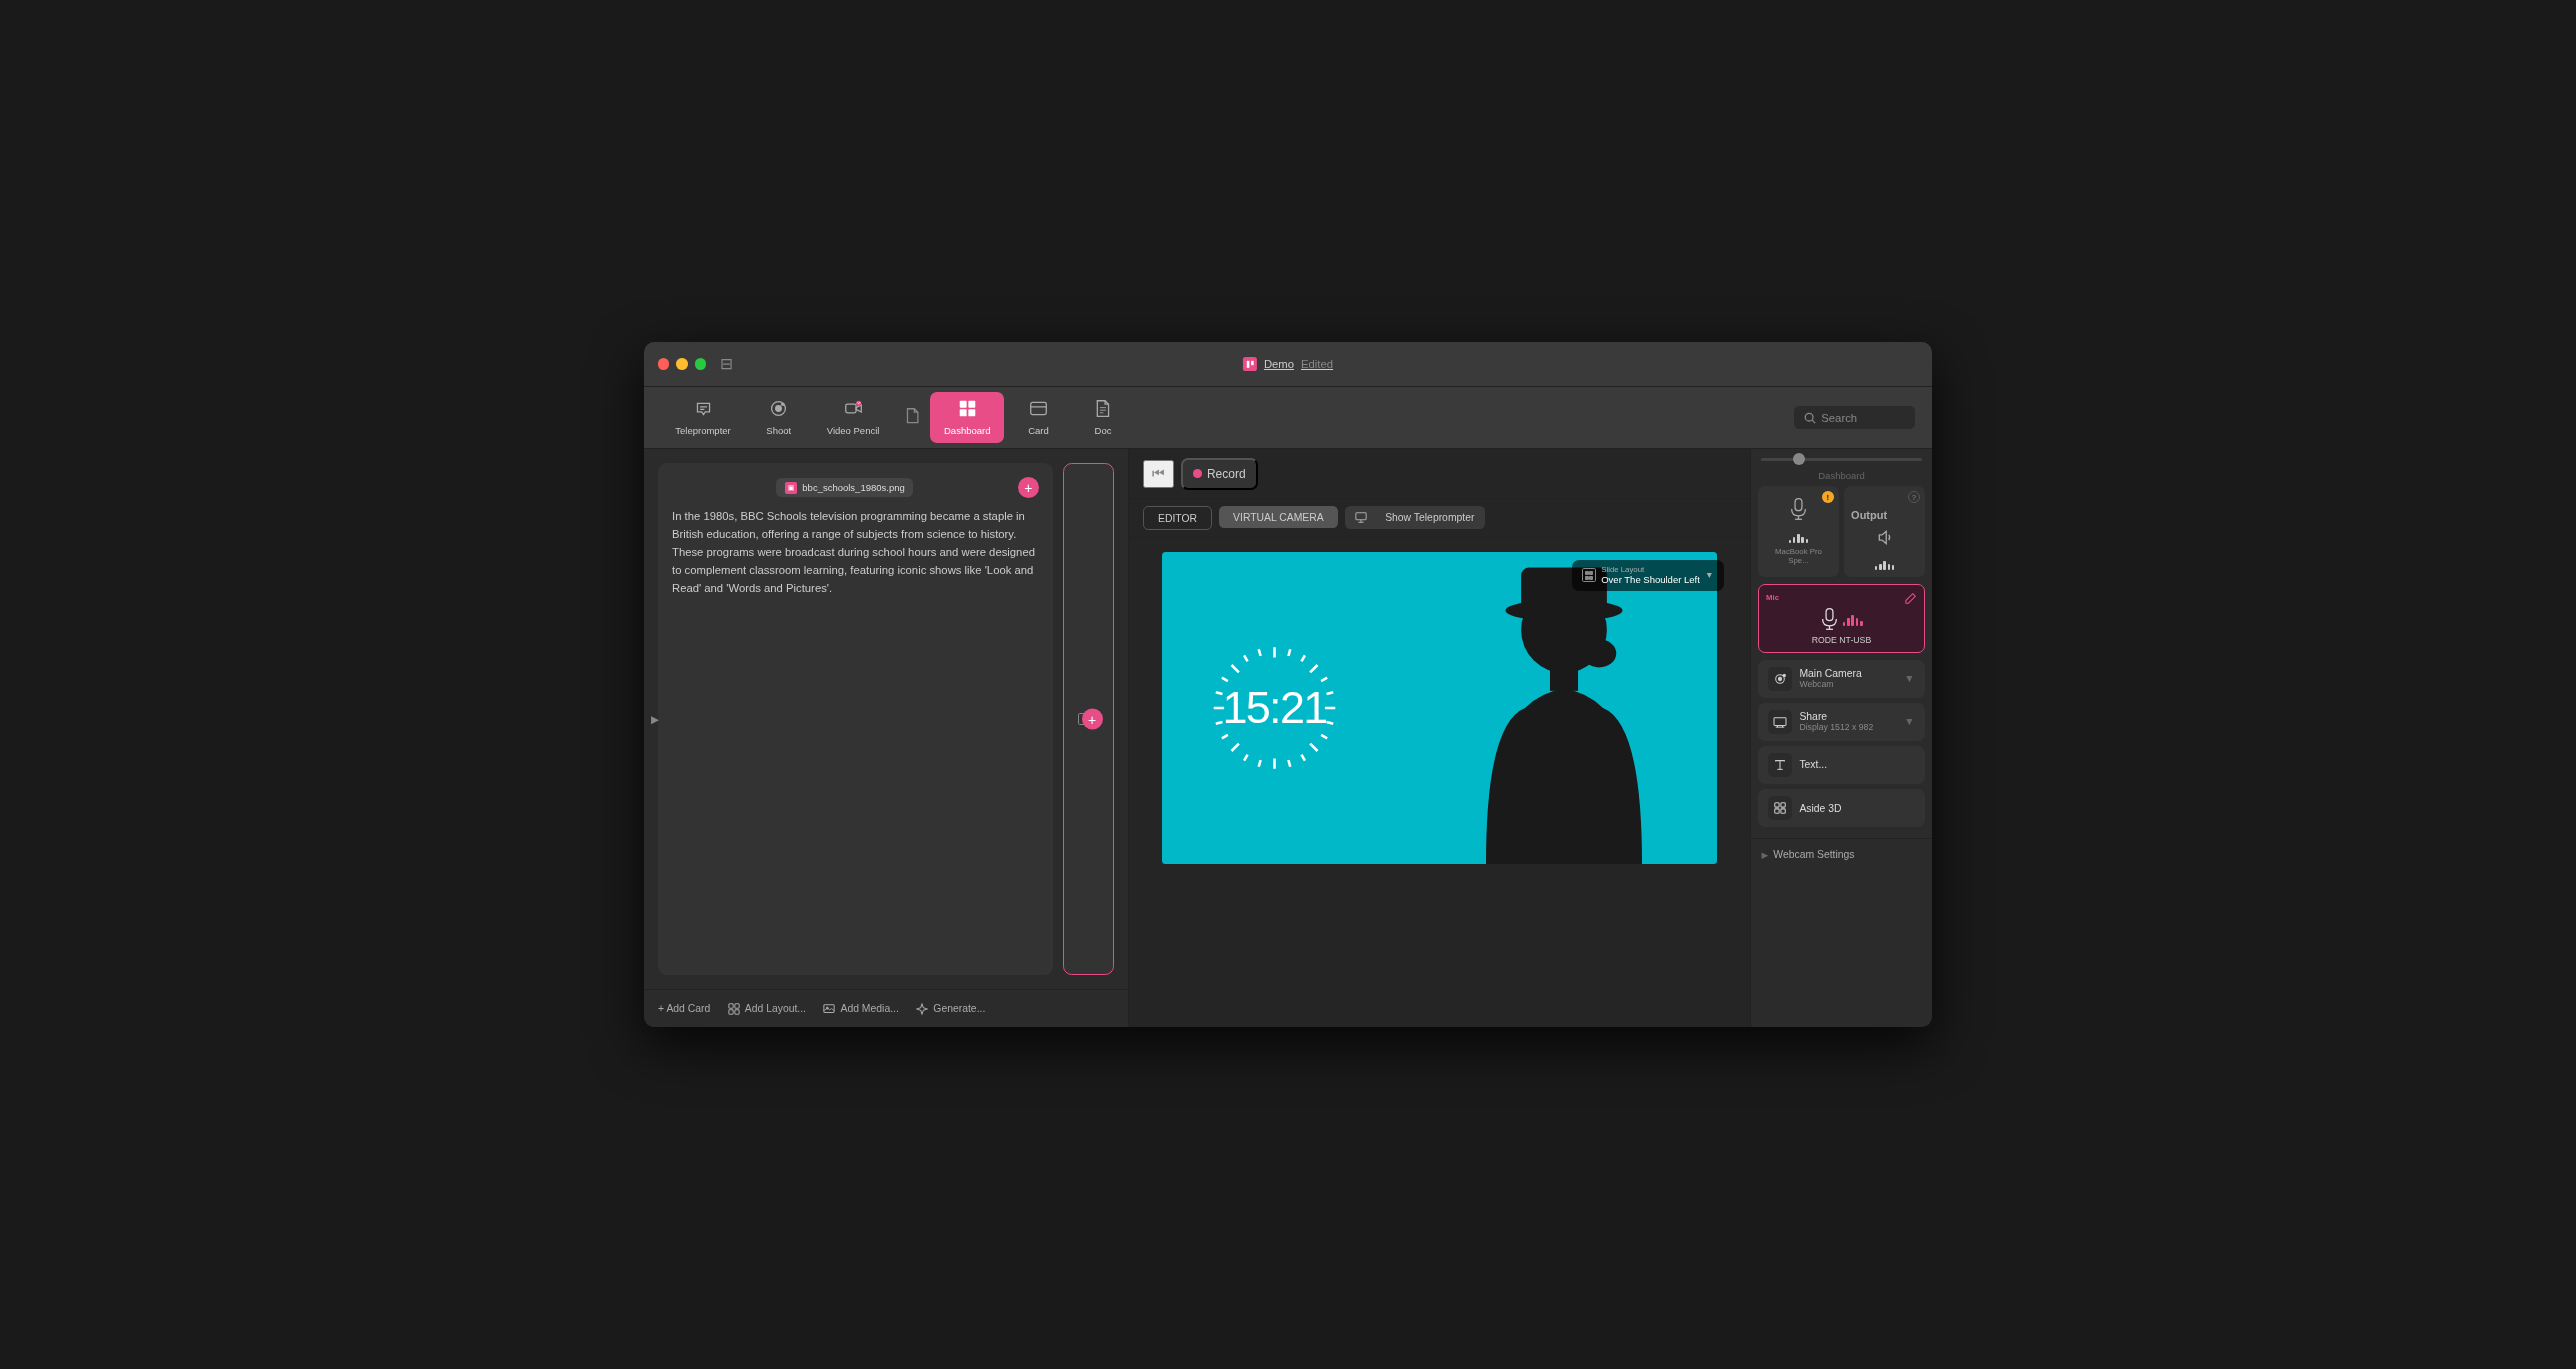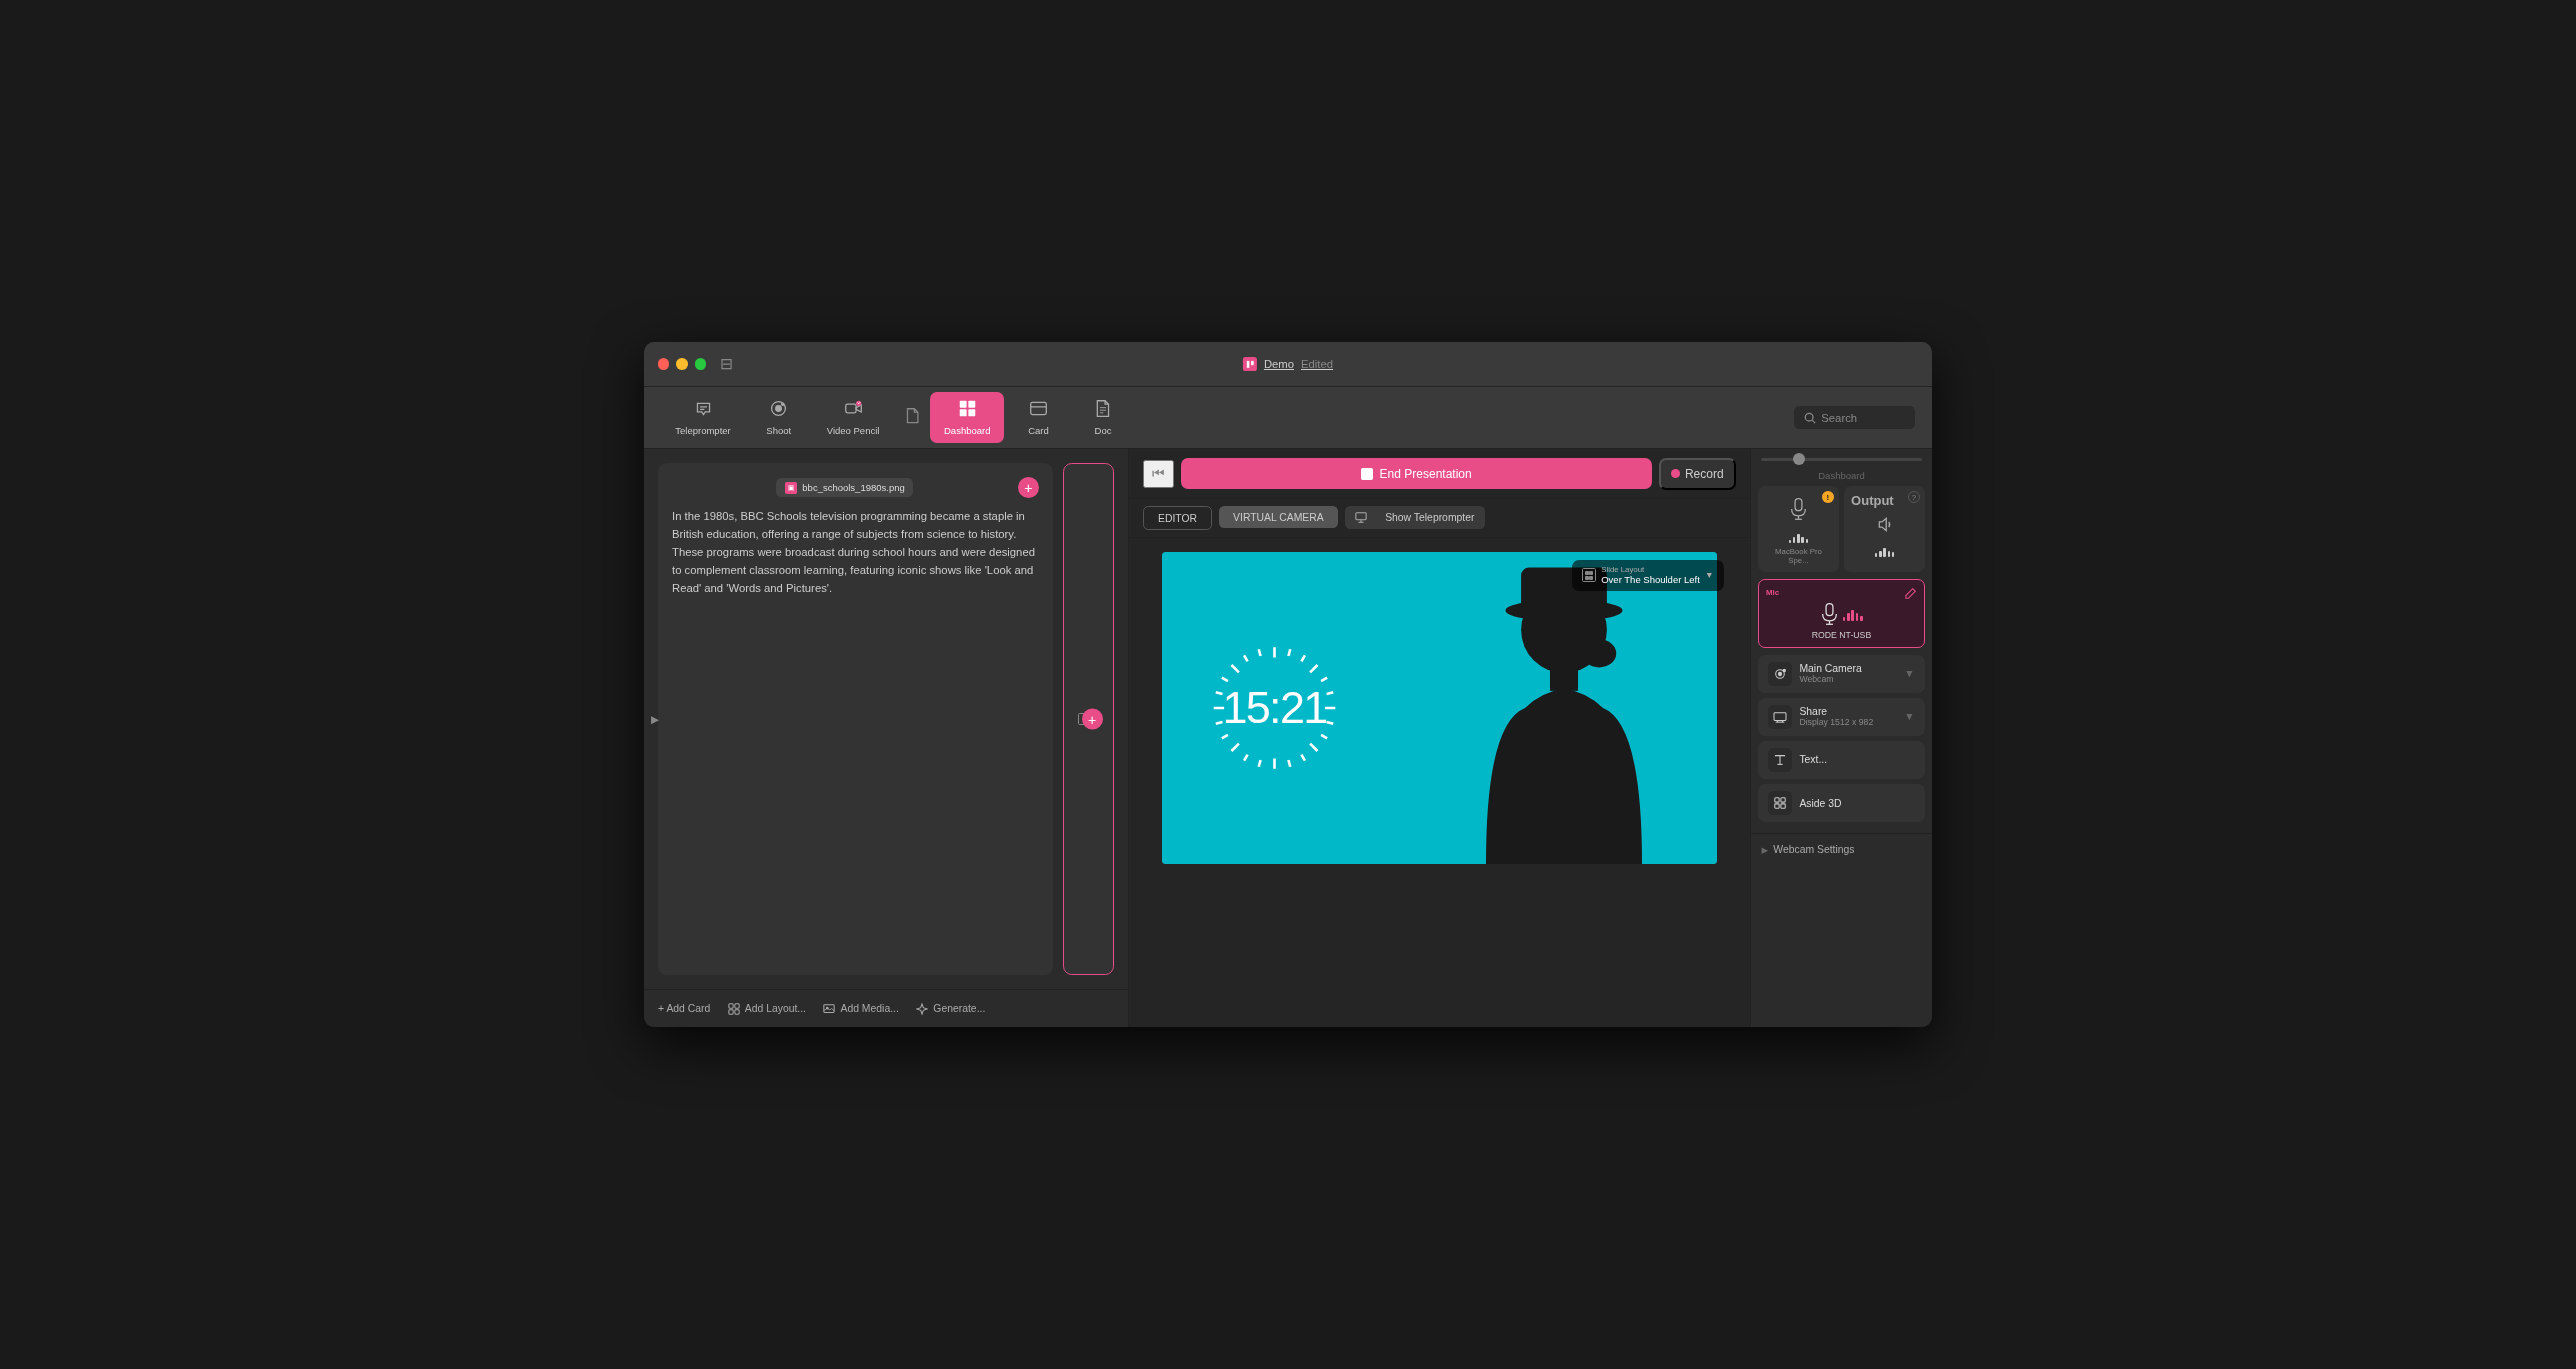--- a/index.html
+++ b/index.html
@@ -551,24 +551,25 @@
       padding: 7px;
       position: relative;
       min-height: 62px;
       display: flex;
       flex-direction: column;
       align-items: center;
       gap: 3.5px;
     }
 
     .device-card-title {
-      font-size: 13px;
+      font-size: 11px;
       color: #aaa;
       font-weight: 600;
       align-self: flex-start;
+      margin-top: 16px;
     }
 
     .device-icon {
       font-size: 17.3px;
       color: #ccc;
       margin-top: 3.5px;
     }
 
     .device-name {
       font-size: 7.8px;
@@ -878,24 +879,20 @@
           </svg>
           <span>Generate...</span>
         </div>
       </div>
     </div>
 
     <div class="center-panel">
 
       <div class="pres-bar">
         <button class="pres-back-btn">⏮</button>
-        <button class="pres-end-btn">
-          <div class="pres-stop-icon"></div>
-          <span>End Presentation</span>
-        </button>
         <button class="pres-record-btn">
           <div class="record-dot"></div>
           <span>Record</span>
         </button>
       </div>
 
       <div class="editor-tabs">
         <button class="tab-btn tab-active">
           <span>EDITOR</span>
         </button>

